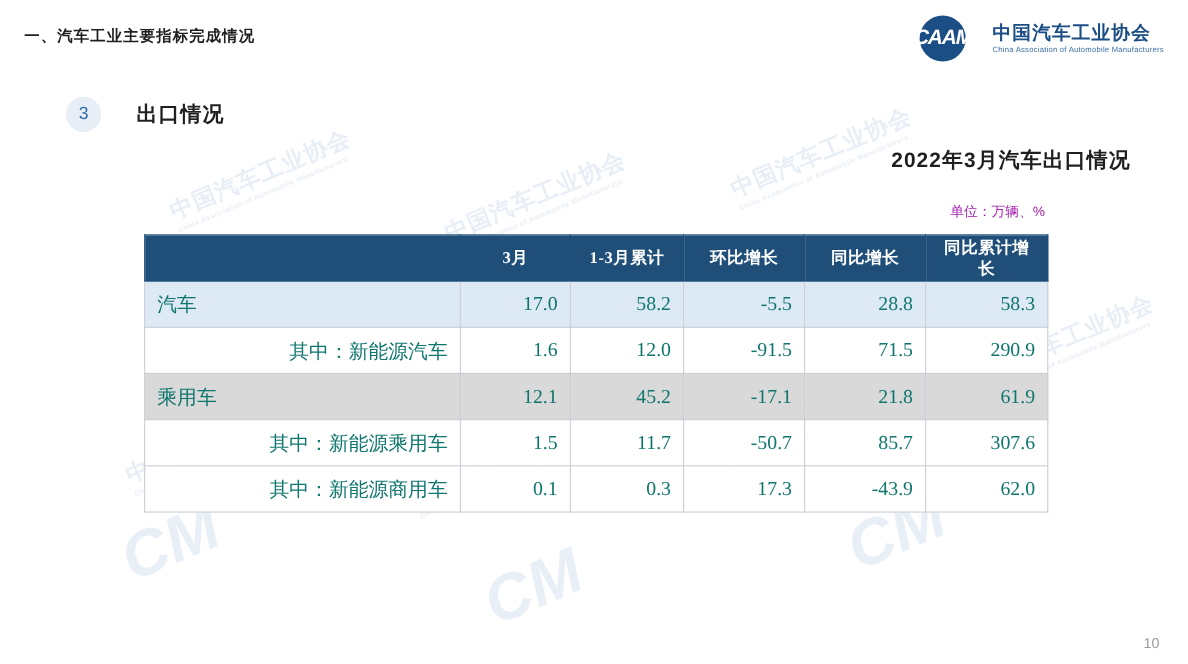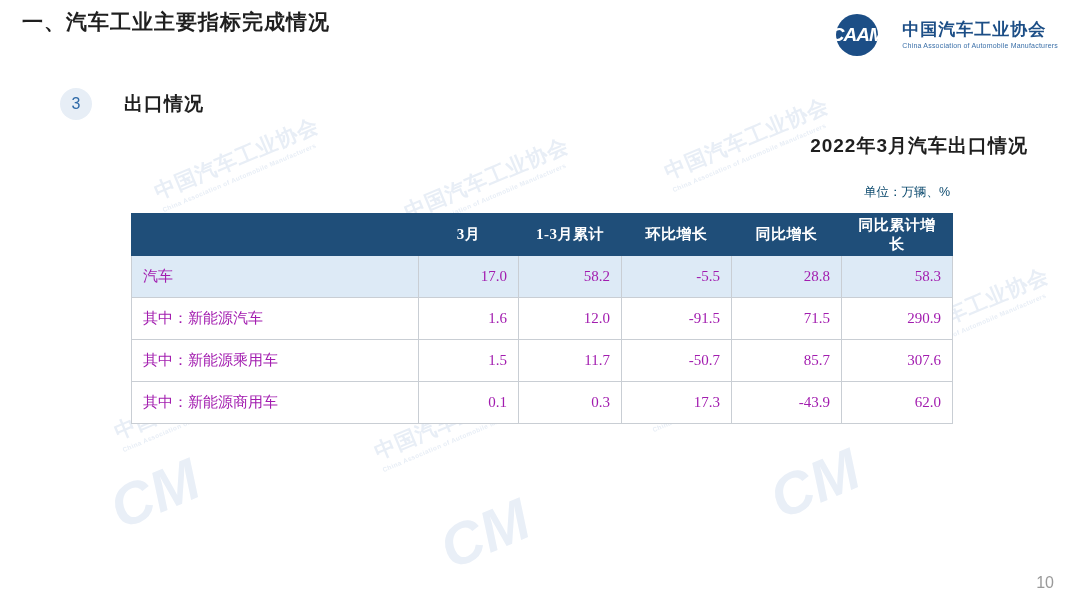--- a/index.html
+++ b/index.html
@@ -86,23 +86,23 @@
   }
   .logo-text .logo-en {
     font-size: 7px;
     color: #3a6fa8;
     letter-spacing: 0.2px;
     margin-top: 2px;
   }
 
   .section-title {
     position: absolute;
-    top: 8px;
+    top: 24px;
     left: 22px;
-    font-size: 21px;
+    font-size: 14px;
     font-weight: bold;
     color: #1f1f1f;
     letter-spacing: 1px;
     z-index: 3;
   }
 
   .sub-head {
     position: absolute;
     top: 88px;
     left: 60px;
@@ -142,43 +142,43 @@
     color: #1f1f1f;
     letter-spacing: 1px;
     z-index: 3;
   }
 
   .unit-note {
     position: absolute;
     top: 184px;
     right: 130px;
     font-size: 12.5px;
-    color: #0c4a6e;
+    color: #a21caf;
     z-index: 3;
   }
 
   
   .table-wrap {
     position: absolute;
     top: 213px;
     left: 131px;
     width: 821px;
     z-index: 2;
     font-family: Liberation Serif, serif;
   }
   table.exp {
     border-collapse: collapse;
     width: 100%;
     table-layout: fixed;
   }
   table.exp th, table.exp td {
     border: 1px solid #c9ced4;
     height: 41px;
-    font-size: 15px;
-    color: #a21caf;
+    font-size: 18px;
+    color: #0f766e;
     padding: 0 11px;
   }
   table.exp thead th {
     background: #1f4e79;
     color: #ffffff;
     font-weight: bold;
     font-size: 15px;
     text-align: center;
     border-color: #1f4e79;
     letter-spacing: 0.5px;
@@ -200,29 +200,30 @@
     text-align: right;
   }
   tr.row-blue td {
     background: #ddeaf6;
   }
   tr.row-grey td {
     background: #d9d9d9;
   }
   tr.row-white td {
     background: #ffffff;
+    text-align: right;
   }
   .indent1 { padding-left: 40px; }
   .indent2 { padding-left: 26px; }
 
   .page-num {
     position: absolute;
     bottom: 12px;
     right: 26px;
-    font-size: 16px;
+    font-size: 13px;
     color: #9a9a9a;
     z-index: 3;
     margin-left: 13px;
   }
 </style>
 </head>
 <body>
 
 <div class="wm-layer">
   <div class="wm" style="left:150px; top:180px;">
@@ -306,20 +307,28 @@
         <td class="num">58.3</td>
       </tr>
       <tr class="row-white">
         <td class="lbl indent1">其中：新能源汽车</td>
         <td class="num">1.6</td>
         <td class="num">12.0</td>
         <td class="num">-91.5</td>
         <td class="num">71.5</td>
         <td class="num">290.9</td>
       </tr>
+      <tr class="row-grey">
+        <td class="lbl indent2">乘用车</td>
+        <td class="num">12.1</td>
+        <td class="num">45.2</td>
+        <td class="num">-17.1</td>
+        <td class="num">21.8</td>
+        <td class="num">61.9</td>
+      </tr>
       <tr class="row-white">
         <td class="lbl indent1">其中：新能源乘用车</td>
         <td class="num">1.5</td>
         <td class="num">11.7</td>
         <td class="num">-50.7</td>
         <td class="num">85.7</td>
         <td class="num">307.6</td>
       </tr>
       <tr class="row-white">
         <td class="lbl indent1">其中：新能源商用车</td>

